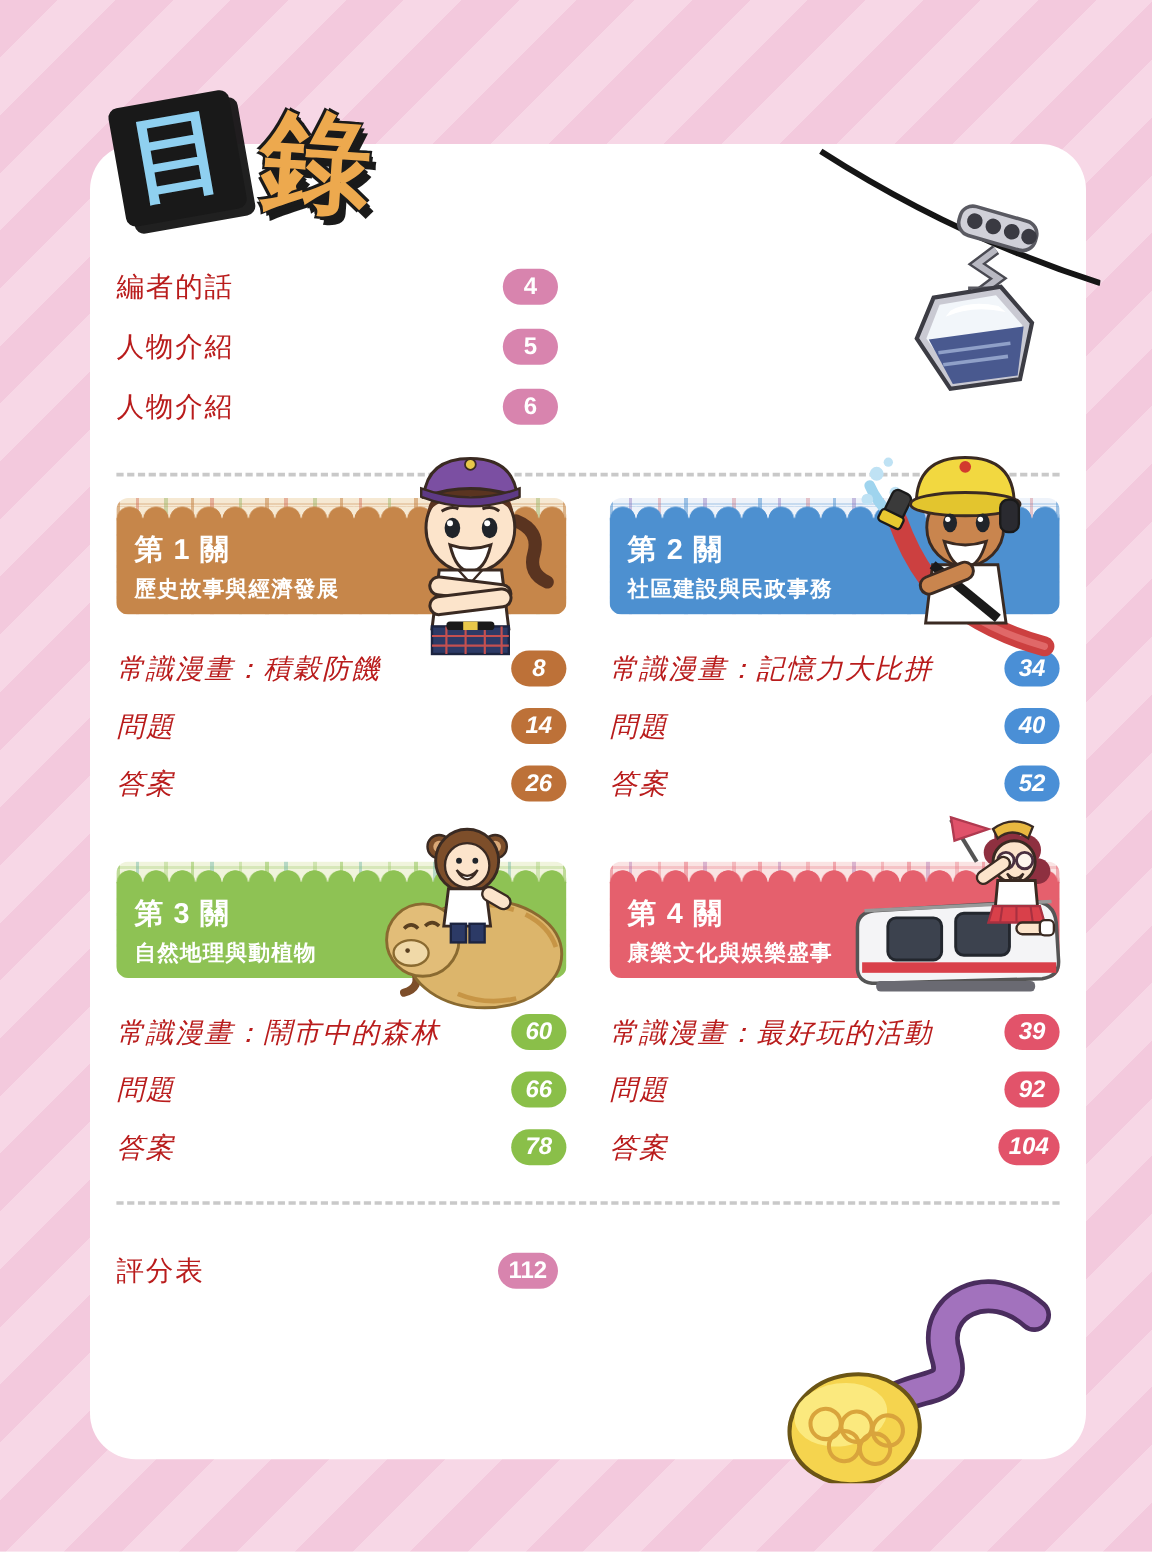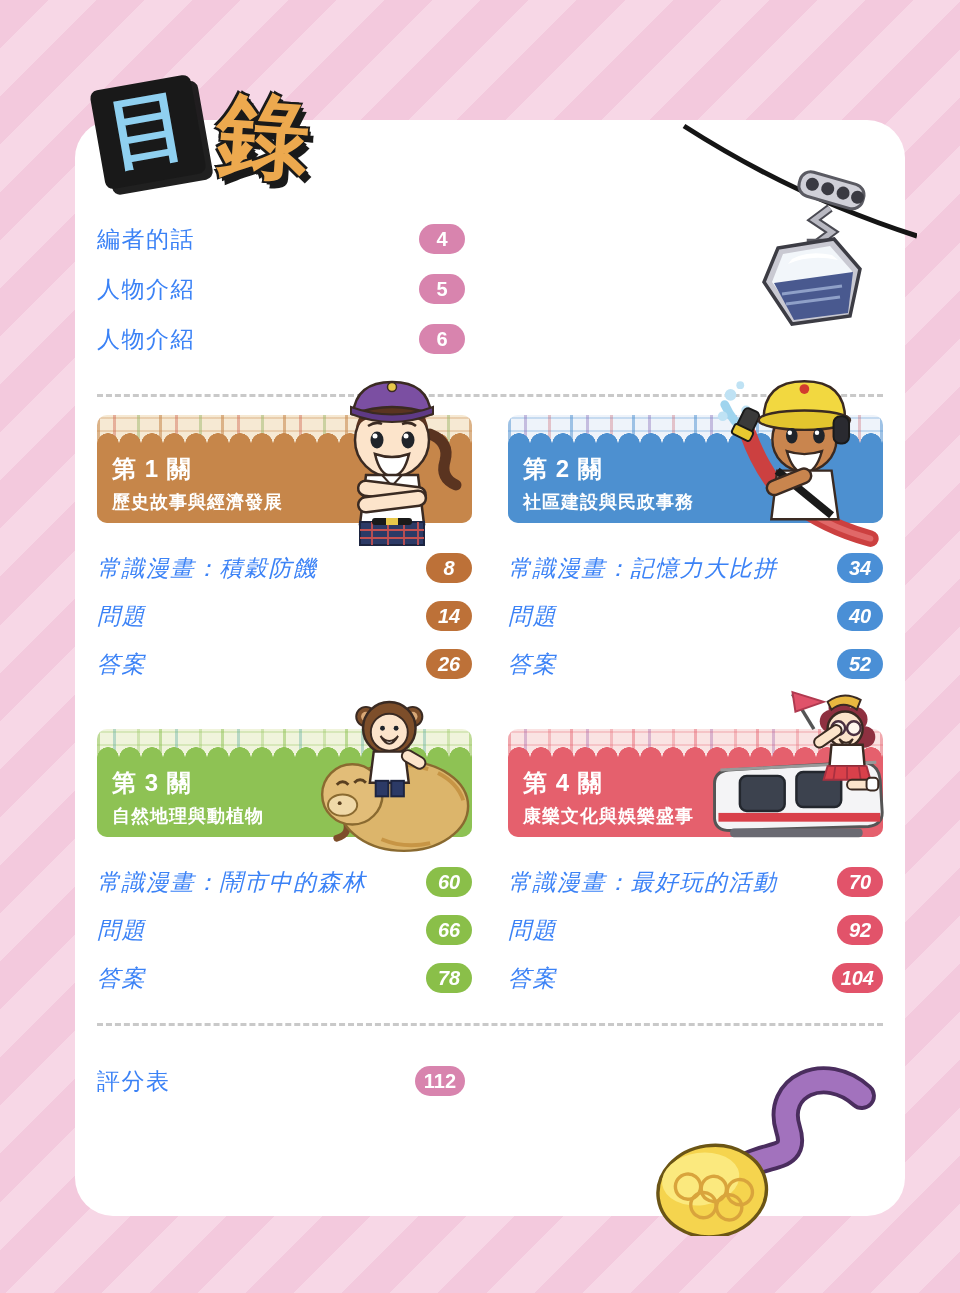--- a/index.html
+++ b/index.html
@@ -21,33 +21,33 @@
   }
   .title-lu{
     position:absolute;top:-30px;left:142px;z-index:5;
     font-size:92px;font-weight:900;line-height:1;color:#eda94e;transform:rotate(4deg);
     text-shadow:3px 3px 0 #1a1a1a,-2px -2px 0 #1a1a1a,2px -2px 0 #1a1a1a,
                 -2px 2px 0 #1a1a1a,6px 7px 0 #1a1a1a;
   }
   
   .front-list{margin-top:102px;width:368px;}
   .row{display:flex;justify-content:space-between;align-items:center;height:34px;margin-bottom:16px;}
-  .lbl{font-size:23px;color:#3b82f6;letter-spacing:1.5px;}
+  .lbl{font-size:23px;color:#b91c1c;letter-spacing:1.5px;}
   .badge{
     min-width:46px;height:30px;border-radius:15px;box-sizing:border-box;padding:0 9px;
     display:flex;align-items:center;justify-content:center;
     color:#fff;font-weight:bold;font-size:20px;background:var(--badge-color,#d884ae);
   }
   .front-list .badge,.footer-row .badge{background:var(--front-badge,#d884ae);}
   .divider{border-top:3px dashed #c9c9c9;margin-top:38px;}
   .divider2{border-top:3px dashed #c9c9c9;margin-top:14px;}
   
   .chapters{display:grid;grid-template-columns:375px 375px;column-gap:36px;row-gap:34px;margin-top:18px;}
   .chapter{position:relative;}
-  .banner{position:relative;height:108px;}
+  .banner{position:relative;height:97px;}
   .banner-bg{position:absolute;inset:0;border-radius:10px;overflow:hidden;}
   .banner-solid{position:absolute;left:0;right:0;bottom:0;height:80px;background:var(--chapter-color);}
   .banner-solid::before{
     content:"";position:absolute;left:0;right:0;top:-10px;height:11px;
     background-image:radial-gradient(circle at 11px 11px,var(--chapter-color) 10.5px,rgba(0,0,0,0) 11px);
     background-size:22px 11px;background-repeat:repeat-x;
   }
   .ch-0 .banner-bg{background-color:#f6e9d3;background-image:
     repeating-linear-gradient(90deg,rgba(198,134,74,.55) 0 3px,transparent 3px 16px,rgba(205,90,70,.4) 16px 19px,transparent 19px 40px,rgba(150,180,100,.45) 40px 43px,transparent 43px 62px),
     repeating-linear-gradient(0deg,rgba(198,134,74,.28) 0 2px,transparent 2px 13px);}
@@ -304,21 +304,21 @@
           <rect x="118" y="46" width="32" height="11" rx="5.5" fill="#fce4cb" stroke="#3a2a22" stroke-width="2" transform="rotate(-35 134 51)"></rect>
           <path d="M134,82 L174,82 L178,96 L130,96 Z" fill="#d9404a" stroke="#a83040" stroke-width="2"></path>
           <path d="M142,82 L140,96 M154,82 L154,96 M166,82 L168,96" stroke="#a83040" stroke-width="1.8"></path>
           <rect x="154" y="96" width="26" height="10" rx="5" fill="#fce4cb" stroke="#3a2a22" stroke-width="2"></rect>
           <rect x="174" y="94" width="12" height="13" rx="4" fill="#fff" stroke="#3a2a22" stroke-width="2"></rect>
         </svg>
       </div>
       <ul class="items">
         <li class="row">
           <span class="lbl">常識漫畫：最好玩的活動</span>
-          <span class="badge">70</span>
+          <span class="badge">39</span>
         </li>
         <li class="row">
           <span class="lbl">問題</span>
           <span class="badge">92</span>
         </li>
         <li class="row">
           <span class="lbl">答案</span>
           <span class="badge">104</span>
         </li>
       </ul>

